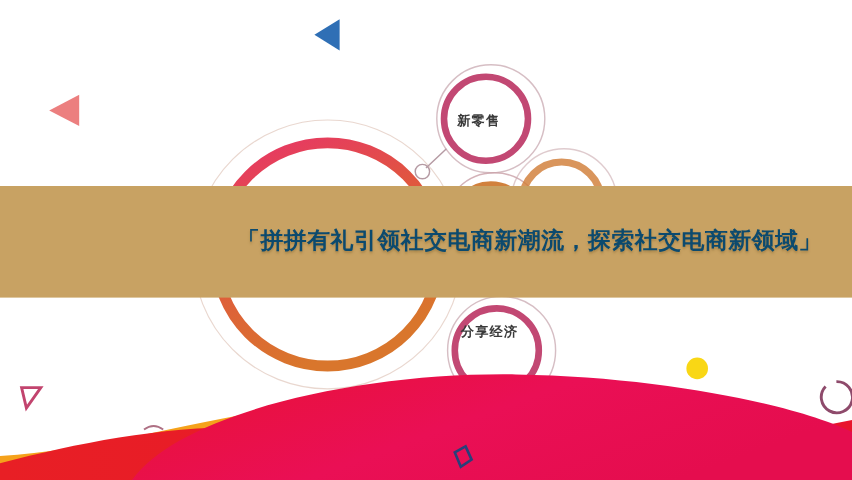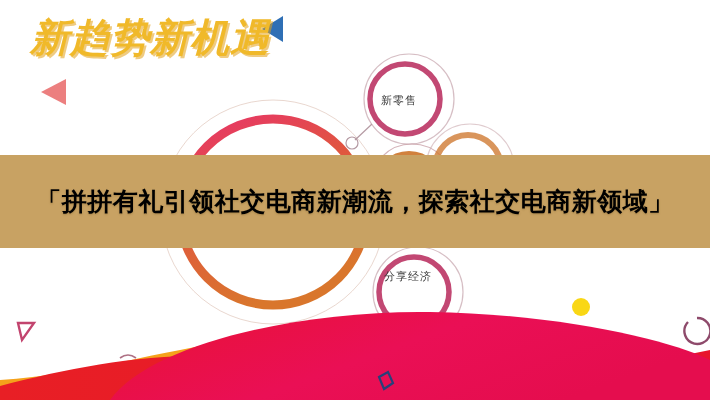--- a/index.html
+++ b/index.html
@@ -47,35 +47,35 @@
     top: 155px;
     width: 710px;
     height: 93px;
     background: #c8a263;
     display: flex;
     align-items: center;
     justify-content: center;
   }
   .caption-text {
     width: 660px;
-    text-align: center;
-    color: #000000;
-    font-size: 25px;
+    text-align: right;
+    color: #0c4a6e;
+    font-size: 19px;
     font-weight: bold;
     line-height: 33px;
     letter-spacing: 0.5px;
     text-shadow: 0 1px 2px rgba(110,80,30,.35);
   }
 
   
   .bubble-label {
     position: absolute;
     color: #3a3a3a;
     font-size: 11px;
-    font-weight: normal;
+    font-weight: bold;
     letter-spacing: 1px;
     white-space: nowrap;
   }
   .bubble-label.retail { left: 381px; top: 93px; }
   .bubble-label.sharing { left: 384px; top: 269px; }
 
   .center-label {
     position: absolute;
     left: 219px;
     top: 192px;
@@ -165,19 +165,18 @@
       <path d="M120,358 q8,-6 16,0" fill="none" stroke="#8c3350" stroke-width="1.6" opacity="0.7"></path>
     </g>
   </svg>
 
   <div class="center-label">万亿网销新经济</div>
 
   <div class="bubble-label retail">新零售</div>
 
   <div class="bubble-label sharing">分享经济</div>
 
-  <div class="headline">新趋势新机遇</div>
 
   <div class="caption-band">
     <div class="caption-text">「拼拼有礼引领社交电商新潮流，探索社交电商新领域」</div>
   </div>
 
 </div>
 
 </body></html>

